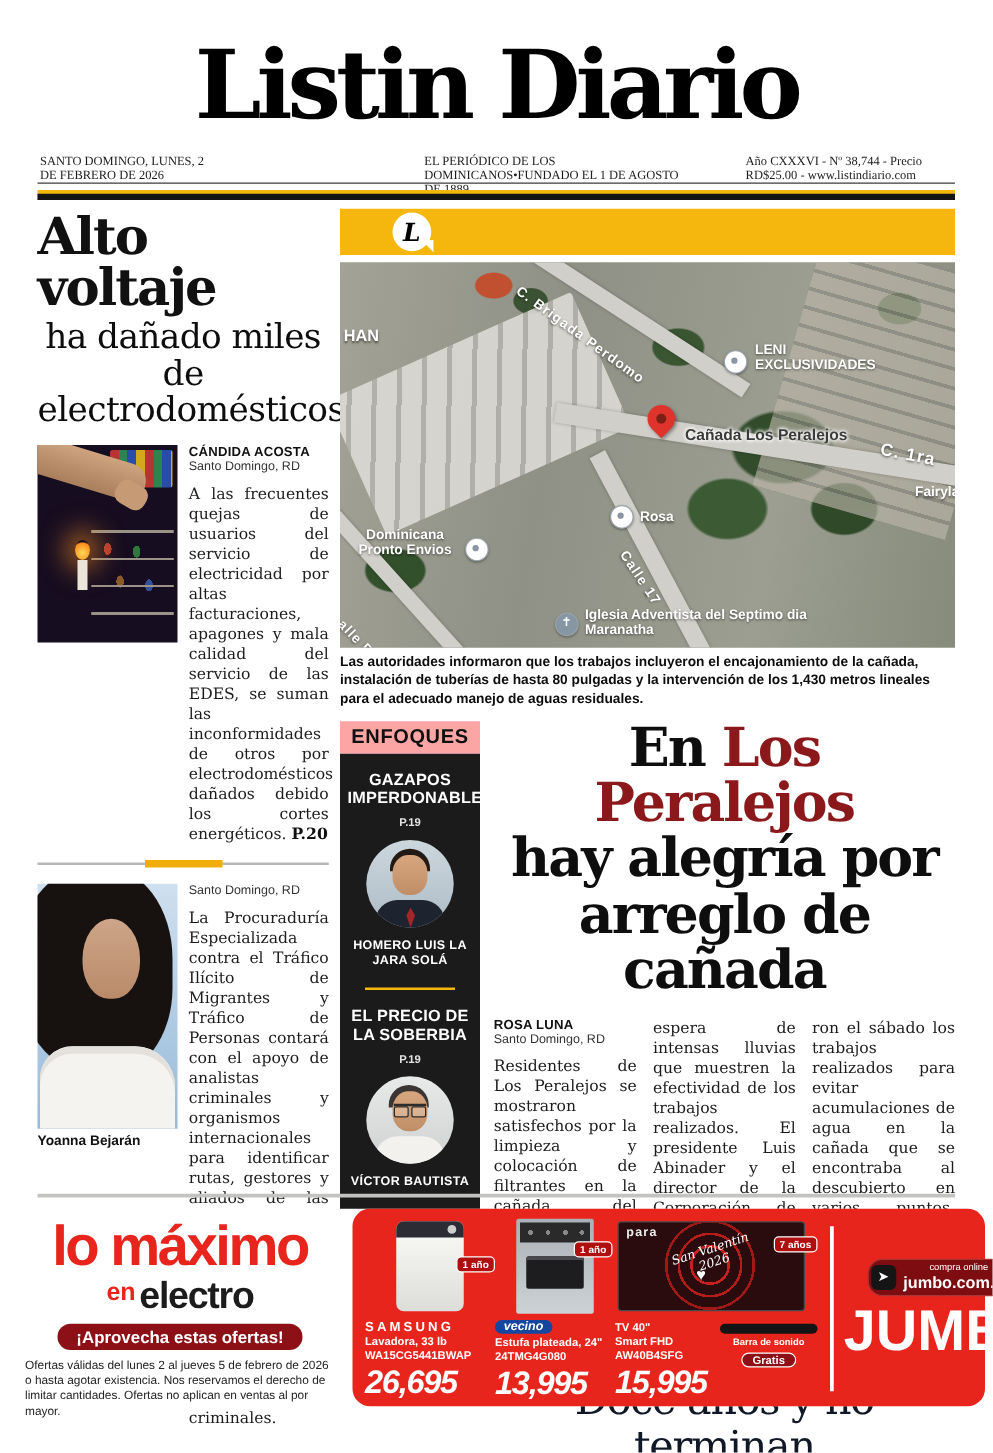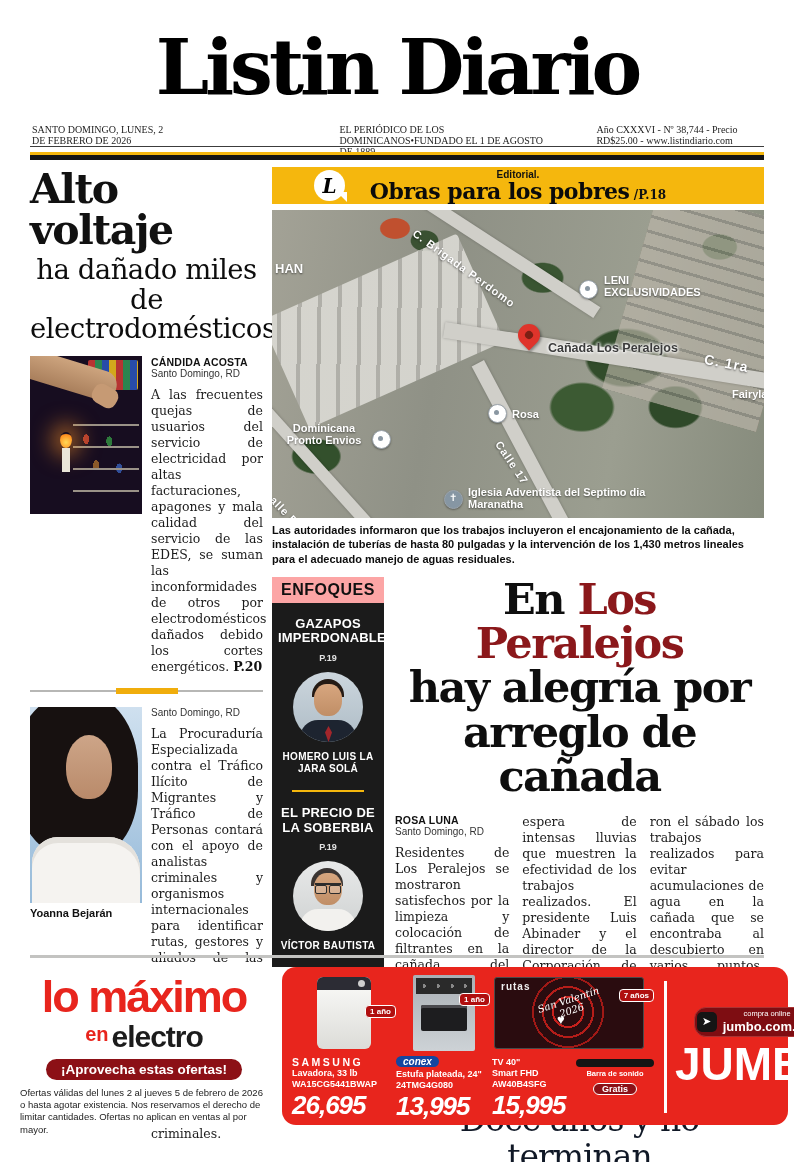--- a/index.html
+++ b/index.html
@@ -304,25 +304,20 @@
   </div>
 
 </div>
 
 <div class="right-area">
 
   <div class="banner">
     <div class="bubble">
       <span class="logo-l">L</span>
     </div>
-    <div class="btxt">
-      <div class="kicker">Editorial.</div>
-      <div><span class="btitle">Obras para los pobres</span>
-        <span class="bpage">/P.18</span></div>
-    </div>
   </div>
 
   <div class="map">
     <div class="warehouse"></div>
     <div class="rooftops"></div>
     <div class="road brigada"></div>
     <div class="road c1ra"></div>
     <div class="road c17"></div>
     <div class="road cpe"></div>
 
@@ -441,31 +436,31 @@
       <div class="prod-line">Lavadora, 33 lb</div>
       <div class="prod-line">WA15CG5441BWAP</div>
       <div class="price">26,695</div>
     </div>
 
     <div class="prod conex">
       <div class="img">
         <div class="stove"></div>
         <div class="warranty" style="right:2px;top:18px;">1 año</div>
       </div>
-      <div><span class="conex-logo">conex</span></div>
+      <div><span class="conex-logo">vecino</span></div>
       <div class="prod-line">Estufa plateada, 24"</div>
       <div class="prod-line">24TMG4G080</div>
       <div class="price">13,995</div>
     </div>
 
     <div class="prod aiwa">
       <div class="img">
         <div class="tv">
           <div class="rings"></div>
-          <div class="aiwa-txt">rutas</div>
+          <div class="aiwa-txt">para</div>
           <div class="promo"><span>San Valentín</span><br>
             <span>2026</span></div>
           <div class="heart">♥</div>
         </div>
         <div class="warranty" style="right:6px;top:14px;">7 años</div>
       </div>
       <div class="aiwa-text-row">
         <div class="aiwa-left">
           <div class="prod-line">TV 40"</div>
           <div class="prod-line">Smart FHD</div>

